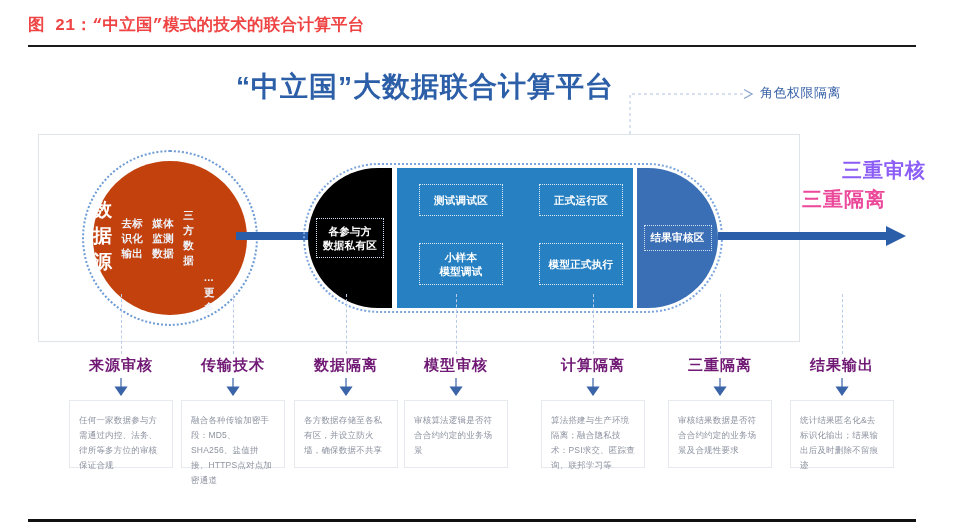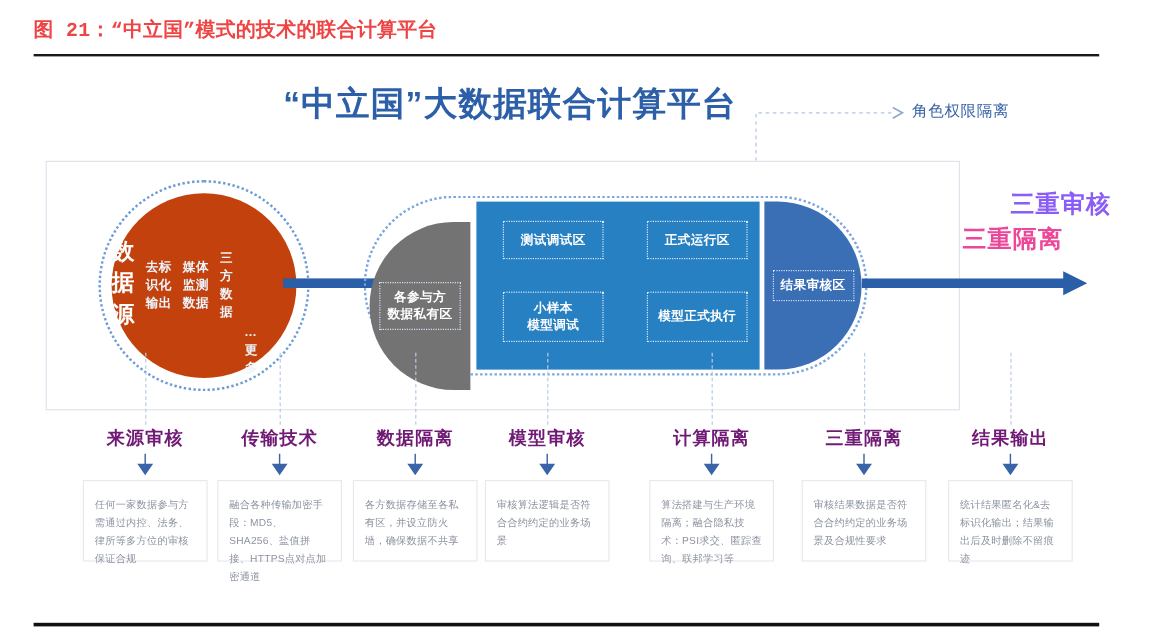--- a/index.html
+++ b/index.html
@@ -153,23 +153,23 @@
   #platform-dashoutline {
     position: absolute;
     left: -5px; top: -5px;
     width: 420px; height: 150px;
     border: 2px dotted #7ca6dd;
     border-radius: 75px;
     box-sizing: border-box;
   }
   #private-zone {
     position: absolute;
-    left: 0; top: 17px;
+    left: 0; top: 0;
     width: 84px; height: 140px;
-    background: #737373;
+    background: #000000;
     border-radius: 70px 0 0 70px;
     display: flex;
     align-items: center;
     justify-content: center;
   }
   #private-zone-inner {
     border: 1.5px dotted #cfe0f5;
     padding: 5px 6px;
     text-align: center;
     color: #ffffff;

